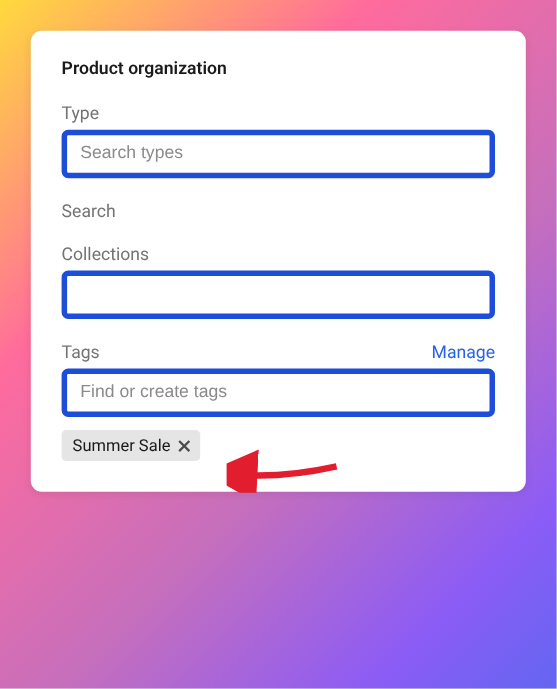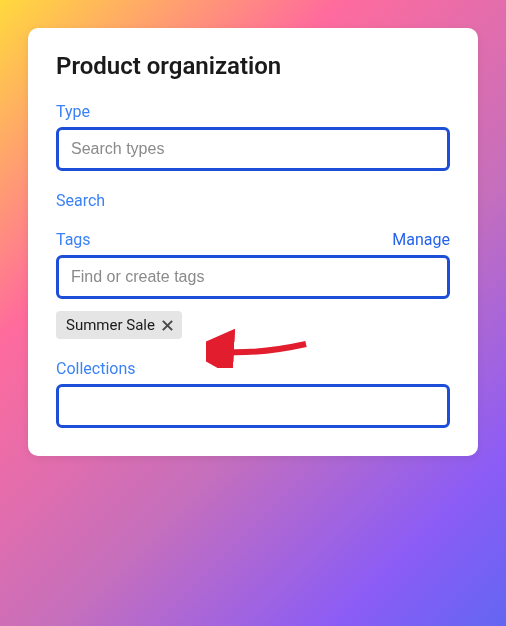--- a/index.html
+++ b/index.html
@@ -14,52 +14,52 @@
       justify-content: center;
     }
     .card {
       background: #ffffff;
       border-radius: 10px;
       width: 100%;
       padding: 24px 28px 28px 28px;
       box-shadow: 0 2px 8px rgba(0,0,0,0.08);
     }
     .card-title {
-      font-size: 24px;
+      font-size: 16px;
       font-weight: 600;
       color: #1a1a1a;
       margin-bottom: 22px;
     }
     .field-group {
       margin-bottom: 20px;
     }
     .field-group:last-of-type {
       margin-bottom: 0;
     }
     .label-row {
       display: flex;
       justify-content: space-between;
       align-items: baseline;
       margin-bottom: 6px;
     }
     .field-label {
       font-size: 16px;
-      color: #3b82f6;
+      color: #737373;
       font-weight: 400;
     }
     .manage-link {
       font-size: 16px;
       color: #2563eb;
       text-decoration: none;
       cursor: pointer;
     }
     .text-input {
       width: 100%;
       height: 44px;
-      border: 3px solid #1d4ed8;
+      border: 5px solid #1d4ed8;
       border-radius: 6px;
       padding: 0 12px;
       font-size: 16px;
       color: #1a1a1a;
       outline: none;
       background: #fff;
     }
     .text-input::placeholder {
       color: #8a8a8a;
     }
@@ -105,20 +105,27 @@
     </div>
     <input type="text" class="text-input" placeholder="Search types" style="">
   </div>
 
   <div class="field-group">
     <div class="label-row">
       <label class="field-label">Search</label>
     </div>
   </div>
 
+  <div class="field-group">
+    <div class="label-row">
+      <label class="field-label">Collections</label>
+    </div>
+    <input type="text" class="text-input" style="">
+  </div>
+
   <div class="field-group" style="position: relative;">
     <div class="label-row">
       <label class="field-label">Tags</label>
       <a class="manage-link">Manage</a>
     </div>
     <input type="text" class="text-input" placeholder="Find or create tags" style="">
     <div class="tag-list">
       <span class="tag-chip">
         <span>Summer Sale</span>
         <span class="tag-remove">
@@ -130,20 +137,13 @@
     </div>
     <svg class="arrow-annotation" style="left: 150px; top: 98px;" width="110" height="40" viewBox="0 0 110 40">
       <defs>
         <marker id="arrowhead" markerWidth="8" markerHeight="8" refX="2" refY="4" orient="auto">
           <polygon points="0 0, 8 4, 0 8" fill="#E11D2E"></polygon>
         </marker>
       </defs>
       <path d="M 100 16 Q 55 26 16 24" stroke="#E11D2E" stroke-width="6" fill="none" marker-end="url(#arrowhead)"></path>
     </svg>
   </div>
-
-  <div class="field-group">
-    <div class="label-row">
-      <label class="field-label">Collections</label>
-    </div>
-    <input type="text" class="text-input" style="">
-  </div>
 </div>
 
 </body></html>

